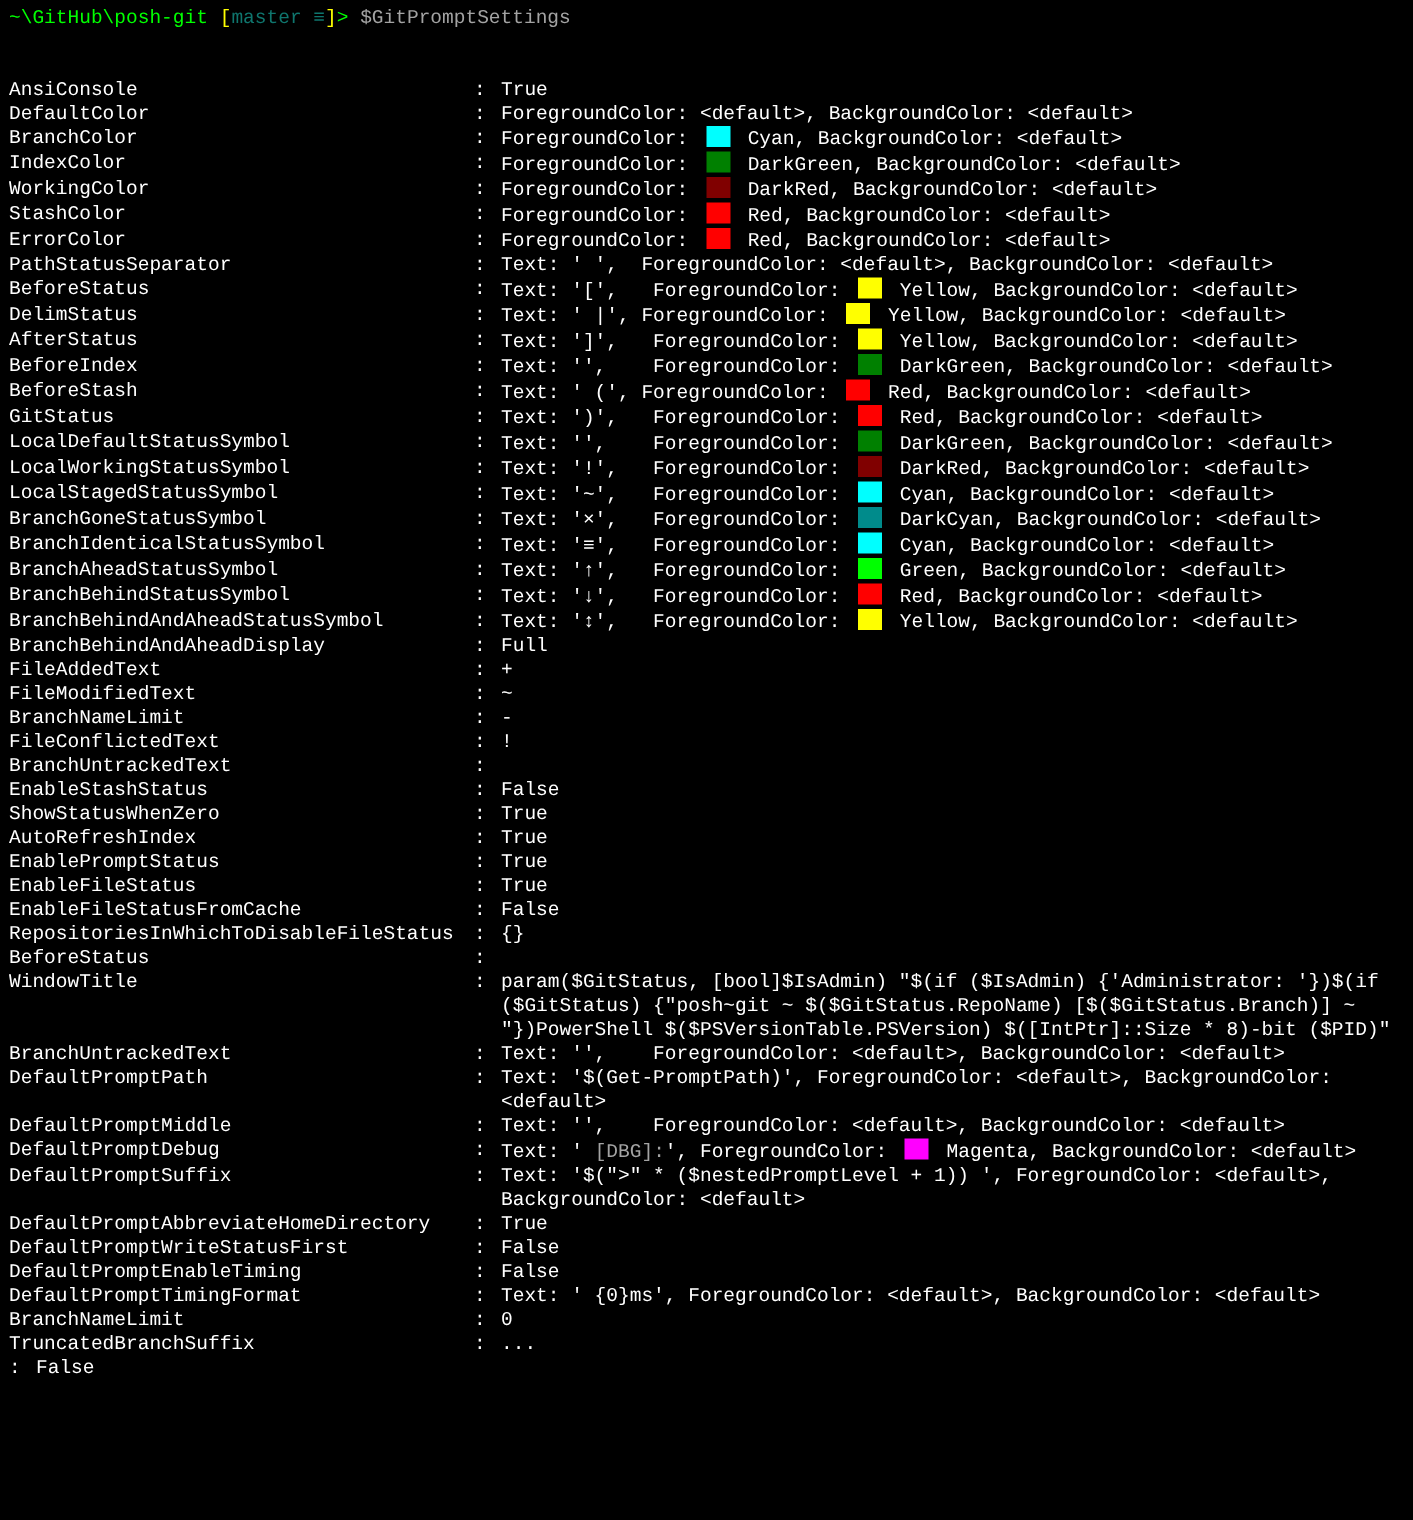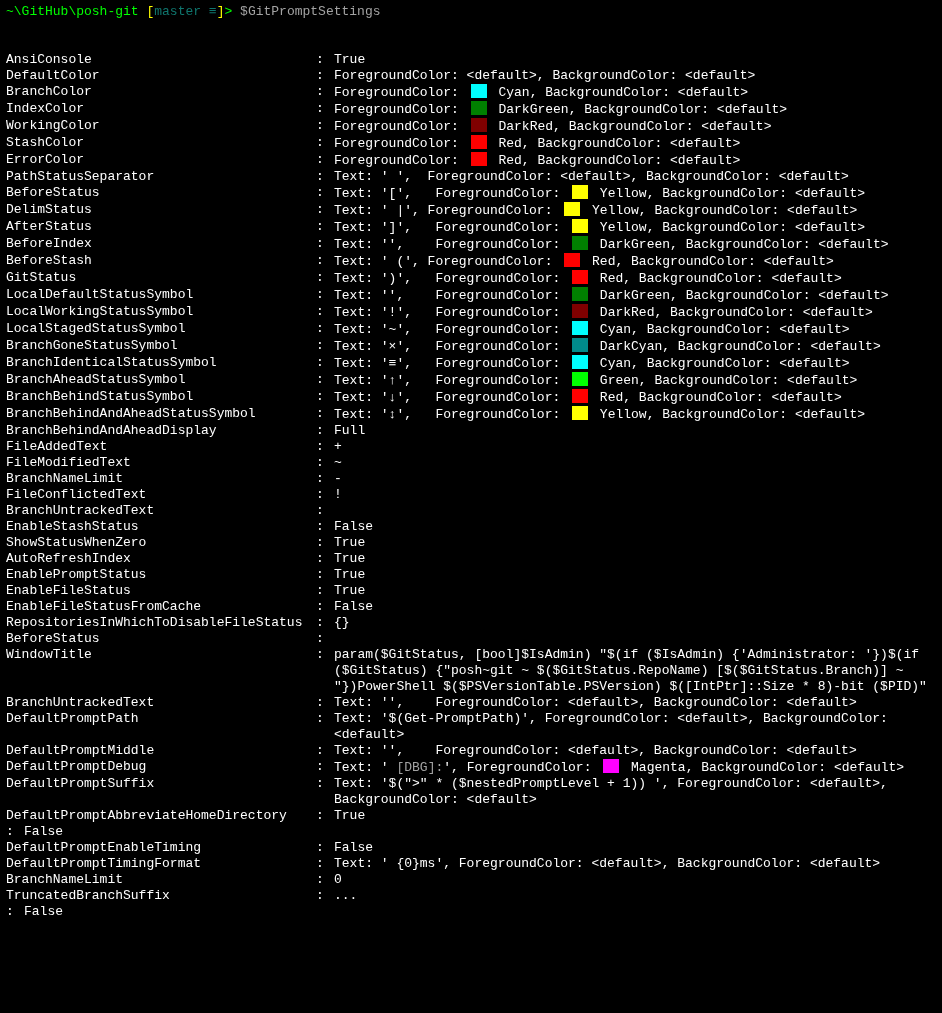--- a/index.html
+++ b/index.html
@@ -246,20 +246,21 @@
       <span class="key">DefaultPromptSuffix</span>
       <span class="sep">: </span>
       <span class="val">Text: '$("&gt;" * ($nestedPromptLevel + 1)) ', ForegroundColor: &lt;default&gt;, BackgroundColor: &lt;default&gt;</span>
     </div>
     <div class="row">
       <span class="key">DefaultPromptAbbreviateHomeDirectory</span>
       <span class="sep">: </span>
       <span class="val">True</span>
     </div>
     <div class="row">
+      <span class="key">DefaultPromptWriteStatusFirst</span>
       <span class="sep">: </span>
       <span class="val">False</span>
     </div>
     <div class="row">
       <span class="key">DefaultPromptEnableTiming</span>
       <span class="sep">: </span>
       <span class="val">False</span>
     </div>
     <div class="row">
       <span class="key">DefaultPromptTimingFormat</span>

